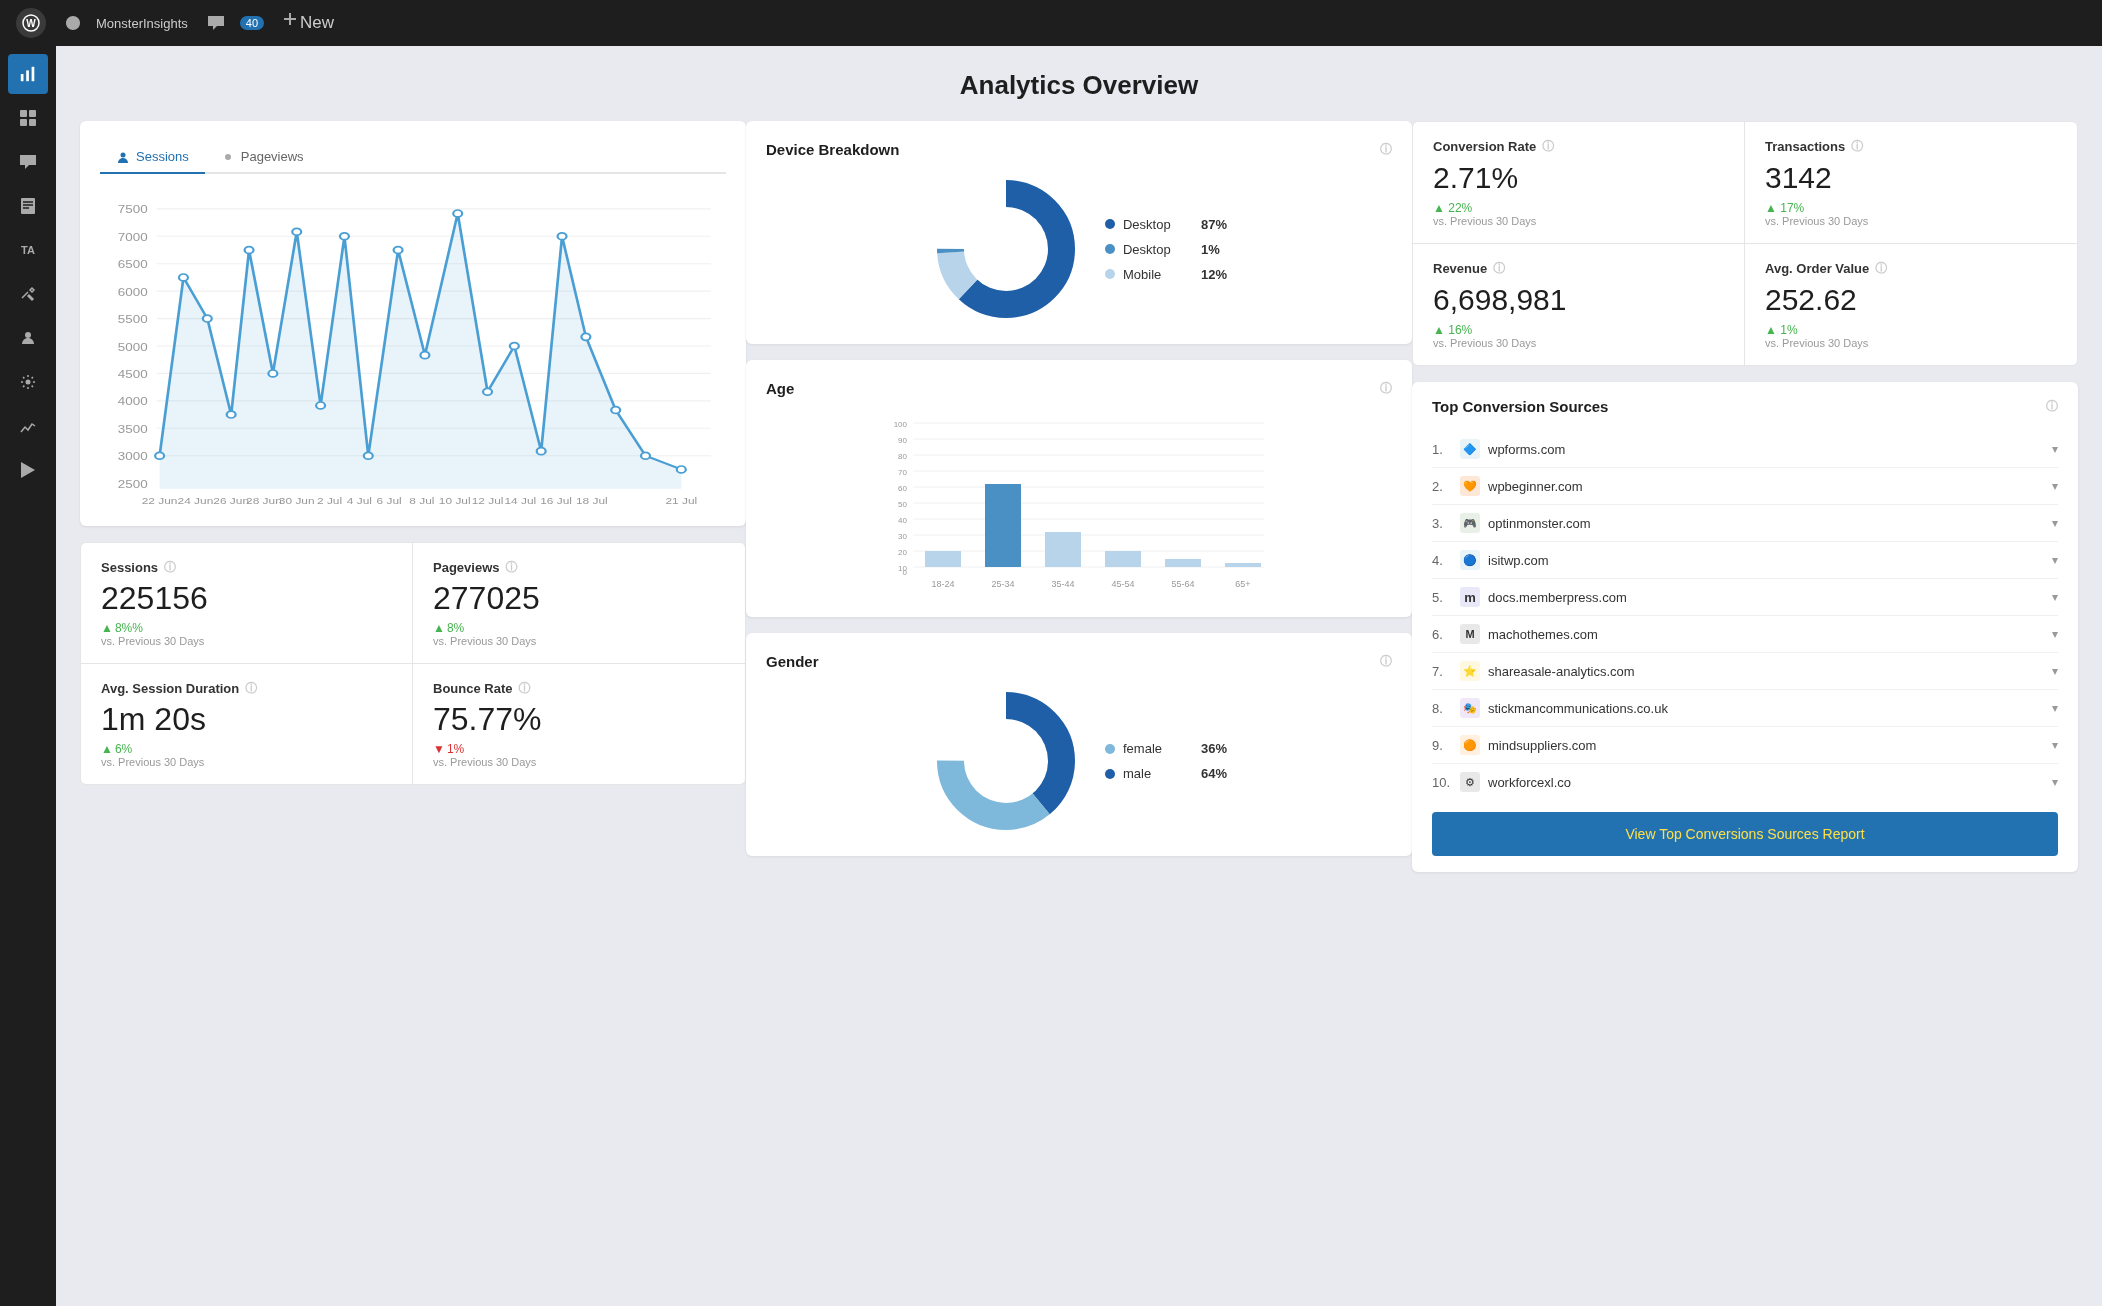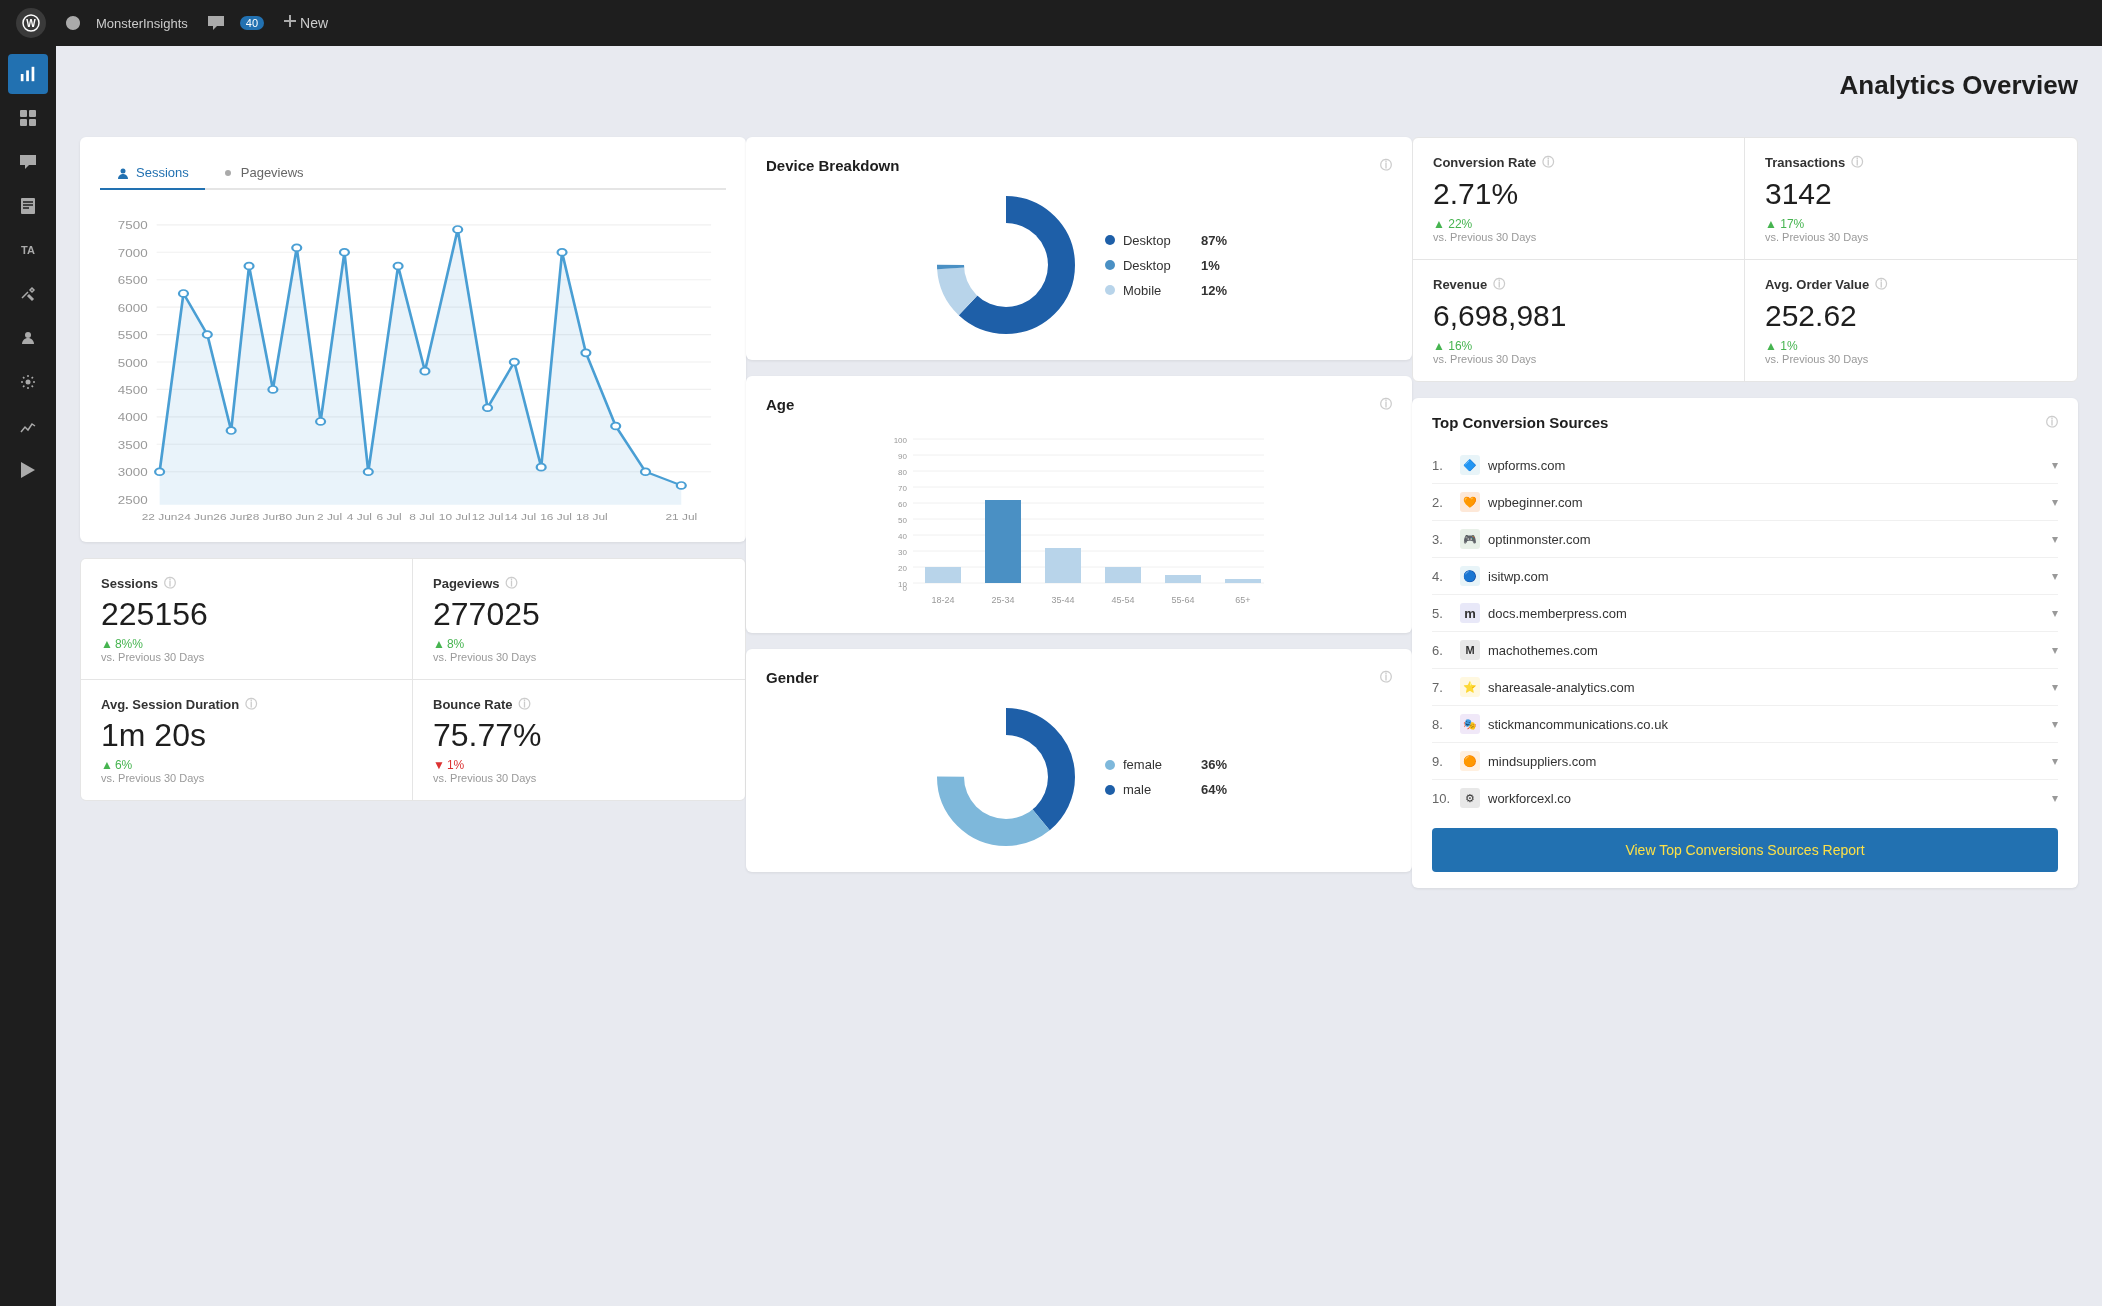--- a/index.html
+++ b/index.html
@@ -32,21 +32,21 @@
     }
     .topnav-badge {
       background: #2271b1;
       color: #fff;
       border-radius: 10px;
       padding: 1px 6px;
       font-size: 11px;
     }
     .topnav-new {
       display: flex; align-items: flex-start; gap: 4px;
-      color: #ccc; font-size: 14px; cursor: pointer;
+      color: #ccc; font-size: 17px; cursor: pointer;
     }
 
     
     .sidebar {
       position: fixed;
       top: 46px; left: 0; bottom: 0;
       width: 56px;
       background: #1e1e1e;
       display: flex;
       flex-direction: column;
@@ -70,22 +70,22 @@
     .main {
       margin-top: 46px;
       margin-left: 56px;
       padding: 24px;
     }
 
     
     .page-header {
       display: flex;
       align-items: center;
-      justify-content: flex-end;
-      margin-bottom: 36px;
+      justify-content: center;
+      margin-bottom: 20px;
     }
     .page-title {
       font-size: 26px;
       font-weight: 700;
       color: #1e1e1e;
     }
     .date-buttons {
       display: flex; gap: 0; align-items: center;
     }
     .date-btn {

